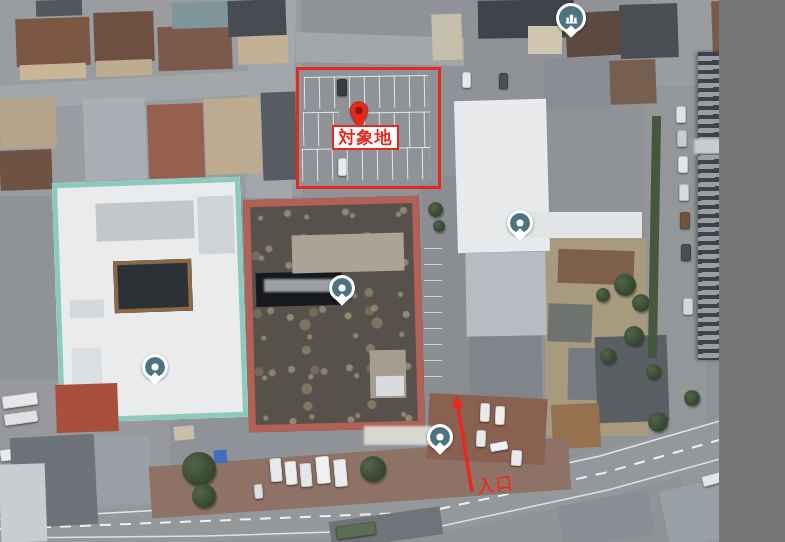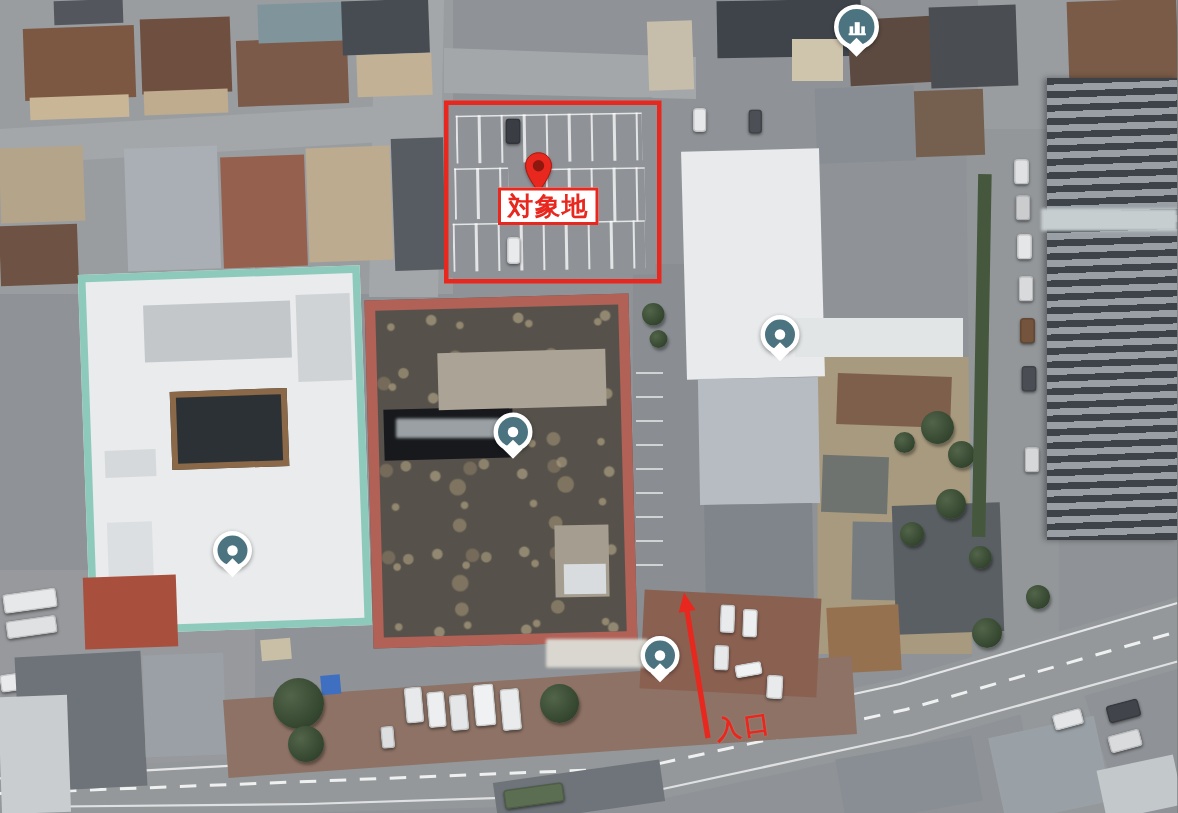--- a/index.html
+++ b/index.html
@@ -1,16 +1,16 @@
 <!DOCTYPE html>
 <html style="--red: #e8281e; --poi: #4b7480;"><head>
 <meta charset="utf-8">
 <style>
   html,body{margin:0;padding:0;background:#777;}
-  #canvas{position:relative;width:785px;height:542px;background:#8f9296;overflow:hidden;
+  #canvas{position:relative;width:719px;height:542px;background:#8f9296;overflow:hidden;
           font-family:Liberation Serif, serif;}
   #roads,#scene,#blur-layer,#marker-layer,#arrow-svg{position:absolute;inset:0;}
   #scene,#blur-layer{pointer-events:none;}
   .blk{position:absolute;box-sizing:border-box;}
   .hip{background-image:linear-gradient(135deg,rgba(255,255,255,.28),rgba(255,255,255,0) 45%),
        linear-gradient(-45deg,rgba(0,0,0,.26),rgba(0,0,0,0) 45%);}
   .tile{background-image:repeating-linear-gradient(0deg,rgba(0,0,0,.16) 0 1px,transparent 1px 5px);}
   .glass{background-image:repeating-linear-gradient(90deg,rgba(255,255,255,.5) 0 1px,transparent 1px 6px);}
   .vents{background-image:repeating-linear-gradient(90deg,rgba(50,52,56,.45) 0 2px,transparent 2px 9px);}
   .stalls{border-top:1.5px solid rgba(255,255,255,.75);

